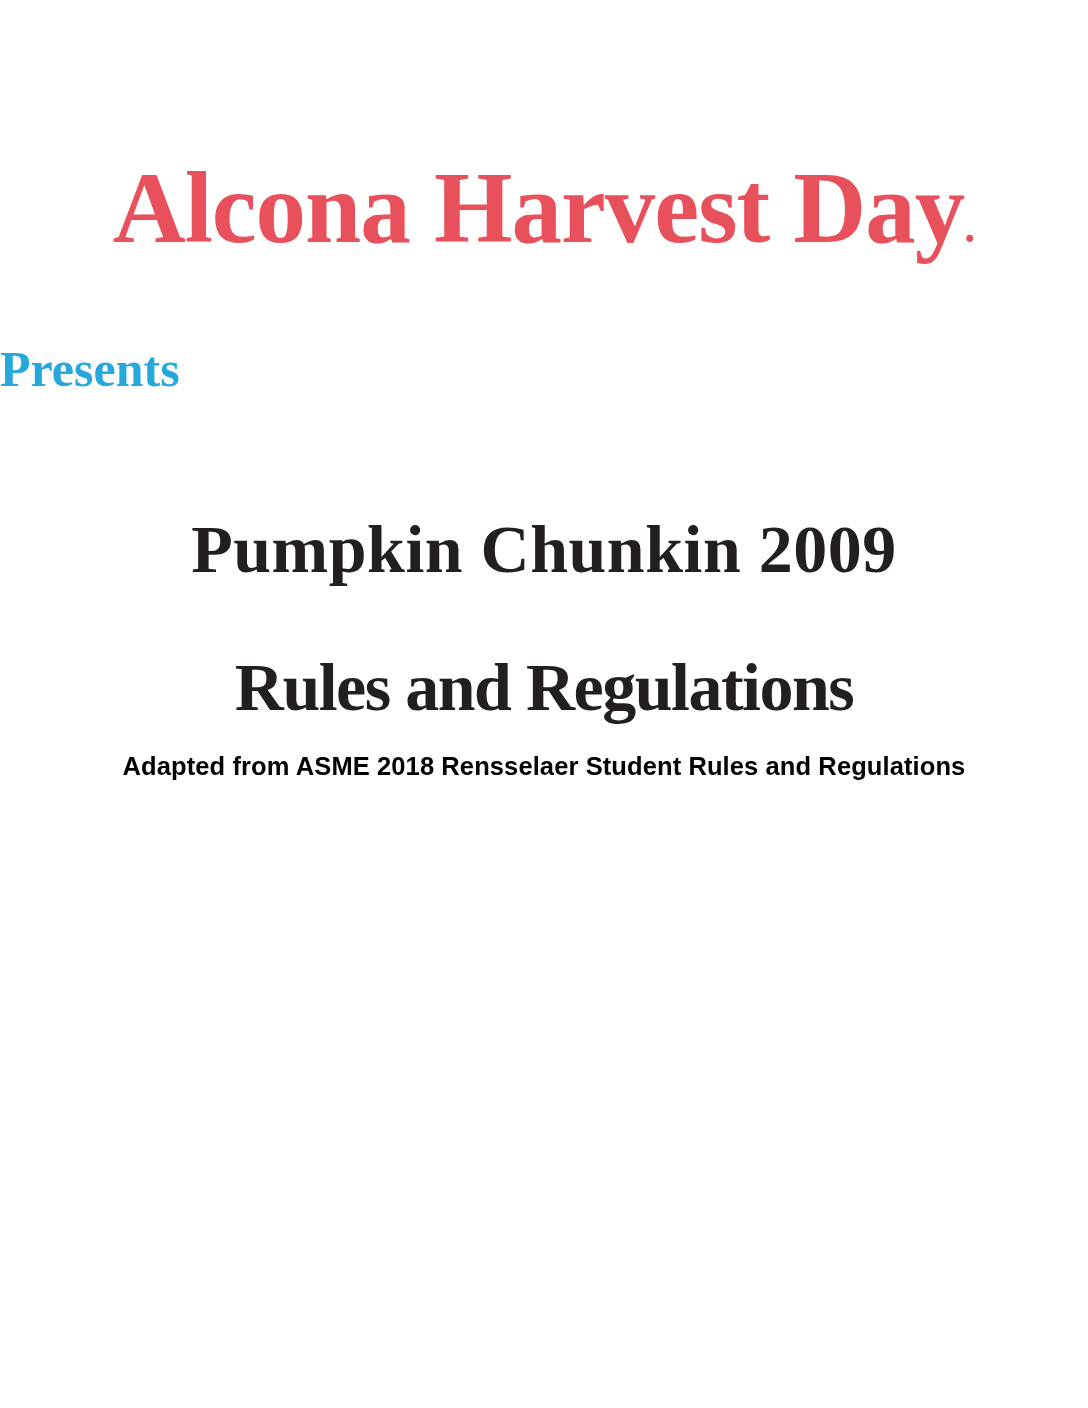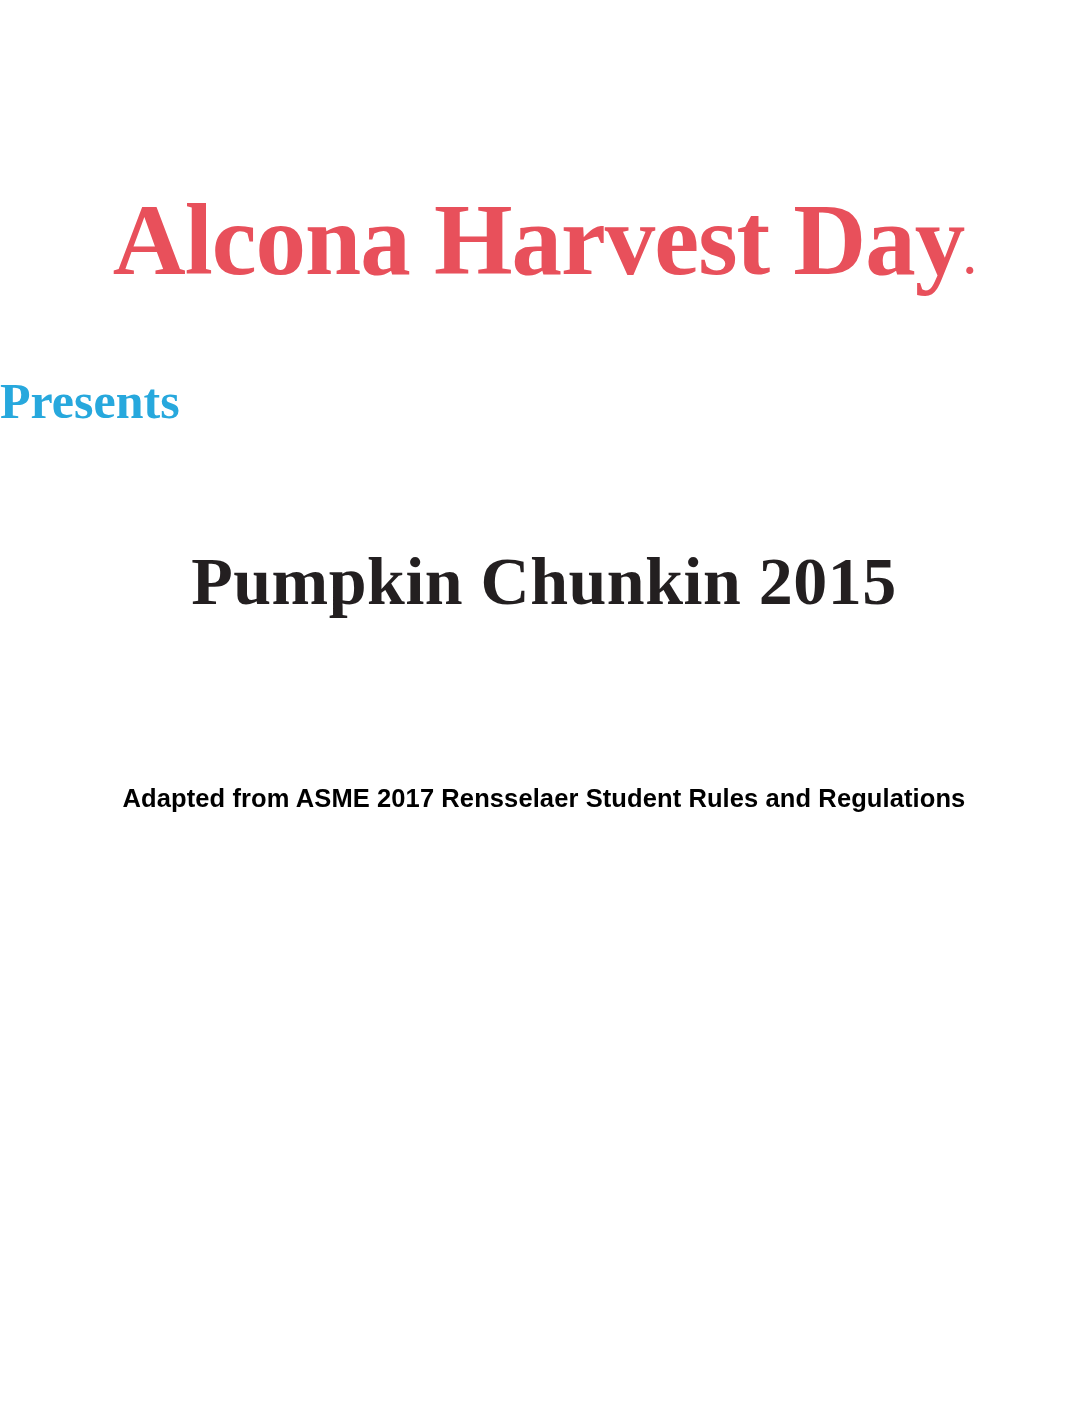--- a/index.html
+++ b/index.html
@@ -12,21 +12,20 @@
     height: 1408px;
     font-family: "Liberation Serif", serif;
     position: relative;
     overflow: hidden;
   }
   .page {
     position: relative;
     width: 1088px;
     height: 1192px;
     background: #ffffff;
-    margin-top: 32px;
   }
   .title-main {
     position: absolute;
     top: 155px;
     left: 0;
     width: 1088px;
     text-align: center;
     font-family: "Liberation Serif", serif;
     font-weight: bold;
     font-size: 101px;
@@ -90,18 +89,19 @@
 </style>
 </head>
 <body>
 
 <div class="page">
 
   <div class="title-main"><span>Alcona Harvest Day</span><span class="period">.</span></div>
 
   <div class="presents">Presents</div>
 
-  <div class="subtitle-1">Pumpkin Chunkin 2015</div>
+  <div class="subtitle-1">Pumpkin Chunkin 2009</div>
 
+  <div class="subtitle-2">Rules and Regulations</div>
 
-  <div class="credit">Adapted from ASME 2017 Rensselaer Student Rules and Regulations</div>
+  <div class="credit">Adapted from ASME 2018 Rensselaer Student Rules and Regulations</div>
 
 </div>
 
 </body></html>

